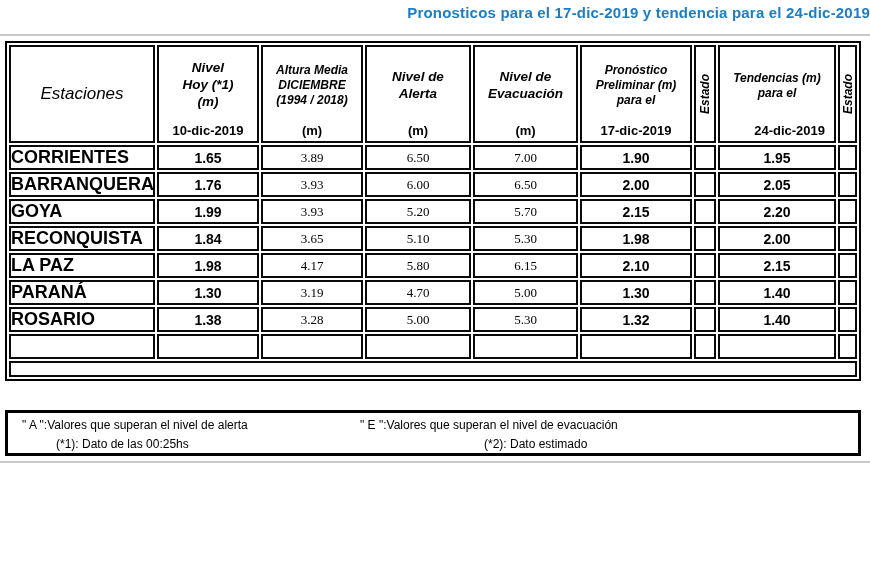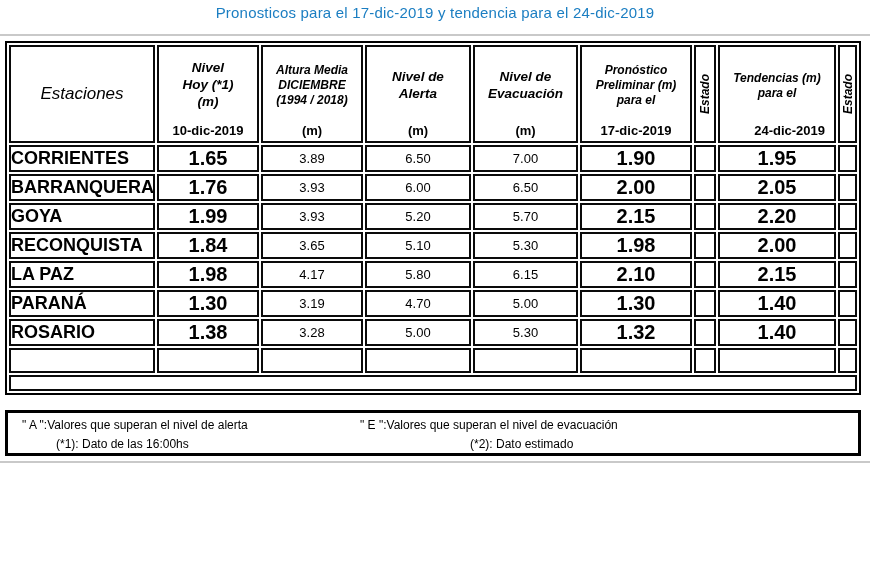--- a/index.html
+++ b/index.html
@@ -1,21 +1,21 @@
 <!DOCTYPE html>
 <html><head>
 <meta charset="utf-8">
 <style>
   html, body { margin: 0; padding: 0; background: #ffffff; }
   body { font-family: "Liberation Sans", sans-serif; color: #000; }
   .page { position: relative; width: 870px; height: 580px; background: #fff; overflow: hidden; }
 
   .title {
     position: absolute; top: 4px; left: 0; width: 100%;
-    text-align: center; font-size: 15px; font-weight: normal;
+    text-align: right; font-size: 15px; font-weight: bold;
     color: #1b7ec2; letter-spacing: 0.2px;
   }
   .hairline { position: absolute; left: 0; width: 870px; height: 2px; background: #c9c9c9; }
   .hairline.top { top: 34px; }
   .hairline.bottom { top: 461px; }
 
   table.fcast {
     position: absolute; left: 5px; top: 41px;
     width: 856px; table-layout: fixed;
     border-collapse: separate; border-spacing: 2px;
@@ -42,35 +42,35 @@
   }
   .estado-vert {
     writing-mode: vertical-rl; transform: rotate(180deg);
     font-weight: bold; font-style: italic; font-size: 12px; margin: auto;
   }
   .hwrap.center { align-items: center; justify-content: center; }
 
   
   tr.drow td { height: 25px; }
   .c-station { font-weight: bold; font-size: 18px; text-align: left; padding-left: 3px; }
-  .c-b { font-weight: bold; font-size: 20px; text-align: center; }
-  .c-r { font-weight: normal; font-size: 13px; text-align: center; }
+  .c-b { font-weight: bold; font-size: 14px; text-align: center; }
+  .c-r { font-weight: normal; font-size: 13px; text-align: center; font-family: Liberation Serif, serif; }
   .c-e { font-size: 11px; text-align: center; }
   tr.spacer-row td { height: 16px; }
 
   
   .footbox {
     position: absolute; left: 5px; top: 410px; width: 856px; height: 46px;
     box-sizing: border-box; border: 3px solid #000; background: #fff;
   }
   .footbox span { position: absolute; font-size: 12px; white-space: nowrap; }
   .fn-alert { left: 14px;  top: 5px; }
   .fn-evac  { left: 352px; top: 5px; }
   .fn-note1 { left: 48px;  top: 24px; }
-  .fn-note2 { left: 462px; top: 24px; }
+  .fn-note2 { left: 476px; top: 24px; }
 </style>
 </head>
 <body>
 
 <div class="page">
 
   <div class="title">Pronosticos para el 17-dic-2019 y tendencia para el 24-dic-2019</div>
   <div class="hairline top"></div>
 
   <table class="fcast">
@@ -238,18 +238,18 @@
     </tr>
     <tr class="spacer-row">
       <td colspan="9"></td>
     </tr>
   </tbody>
     </table>
 
   <div class="footbox">
     <span class="fn-alert">" A ":Valores que superan el nivel de alerta</span>
     <span class="fn-evac">" E ":Valores que superan el nivel de evacuación</span>
-    <span class="fn-note1">(*1): Dato de las 16:00hs</span>
+    <span class="fn-note1">(*1): Dato de las 00:25hs</span>
     <span class="fn-note2">(*2): Dato estimado</span>
   </div>
 
   <div class="hairline bottom"></div>
 </div>
 
 </body></html>

